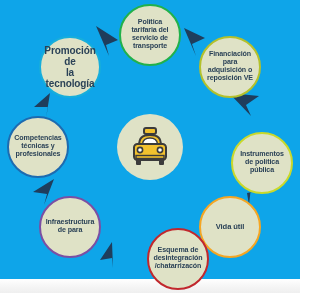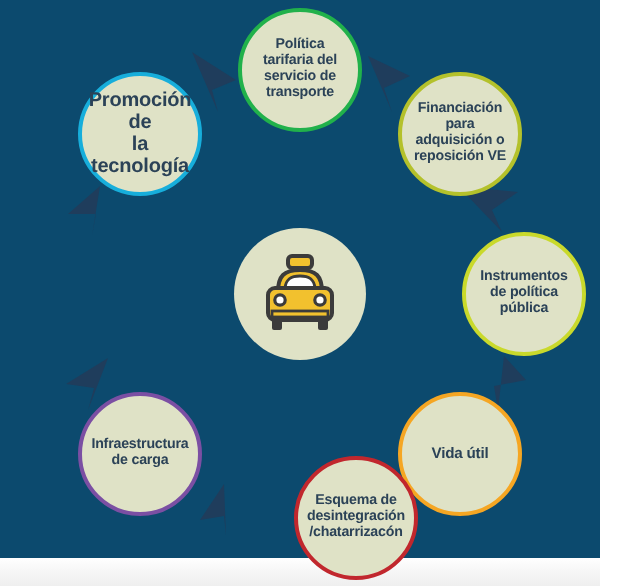--- a/index.html
+++ b/index.html
@@ -5,21 +5,21 @@
   html,body{margin:0;padding:0;}
   body{
     width:300px;height:293px;
     background:#ffffff;
     font-family:"Liberation Sans","DejaVu Sans",sans-serif;
     overflow:hidden;
   }
   #diagram{
     position:relative;
     width:300px;height:293px;
-    background:#0c4a6e;
+    background:#0ea5e9;
   }
   .bottom-band{
     position:absolute;left:0;bottom:0;width:300px;height:14px;
     background:linear-gradient(to bottom,#ffffff 0%,#f4f4f4 60%,#efefef 100%);
   }
   .node{
     position:absolute;
     border-radius:50%;
     background:#dfe2c6;
     box-sizing:border-box;
@@ -35,21 +35,21 @@
     line-height:1.12;
     letter-spacing:-0.1px;
     padding:0 3px;
     white-space:pre-line;
   }
   
   .n-top      {width:62px;height:62px;left:119px;top:4px;border:2.2px solid #21b14b;}
   .n-top .label{font-size:7.1px;}
   .n-upright  {width:62px;height:62px;left:199px;top:36px;border:2.2px solid #b4c12b;}
   .n-upright .label{font-size:7.1px;}
-  .n-right    {width:62px;height:62px;left:231px;top:116px;border:2.2px solid #c9d92b;}
+  .n-right    {width:62px;height:62px;left:231px;top:132px;border:2.2px solid #c9d92b;}
   .n-right .label{font-size:7.1px;}
   .n-lowright {width:62px;height:62px;left:199px;top:196px;border:2.2px solid #f5a623;}
   .n-lowright .label{font-size:7.6px;}
   .n-bottom   {width:62px;height:62px;left:119px;top:228px;border:2.2px solid #c1272d;margin-left:28px;}
   .n-bottom .label{font-size:7.1px;}
   .n-lowleft  {width:62px;height:62px;left:39px;top:196px;border:2.2px solid #7b4fa3;}
   .n-lowleft .label{font-size:7.1px;}
   .n-left     {width:62px;height:62px;left:7px;top:116px;border:2.2px solid #1d6bb0;}
   .n-left .label{font-size:7.1px;}
   .n-upleft   {width:62px;height:62px;left:39px;top:36px;border:2.2px solid #17aedb;}
@@ -123,23 +123,28 @@
   </div>
 
   <div class="node n-bottom">
     <span class="label">Esquema de
 desintegración
 /chatarrizacón</span>
   </div>
 
   <div class="node n-lowleft">
     <span class="label">Infraestructura
-de carga</span>
+de para</span>
   </div>
 
+  <div class="node n-left">
+    <span class="label">Competencias
+técnicas y
+profesionales</span>
+  </div>
 
   <div class="node n-upleft">
     <span class="label">Promoción de
 la tecnología</span>
   </div>
 
   <div class="center">
     <svg width="44" height="42" viewBox="0 0 44 42" xmlns="http://www.w3.org/2000/svg">
 
       <rect x="16" y="2" width="12" height="6" rx="2" fill="#f2c12e" stroke="#3b3b3b" stroke-width="2"></rect>

